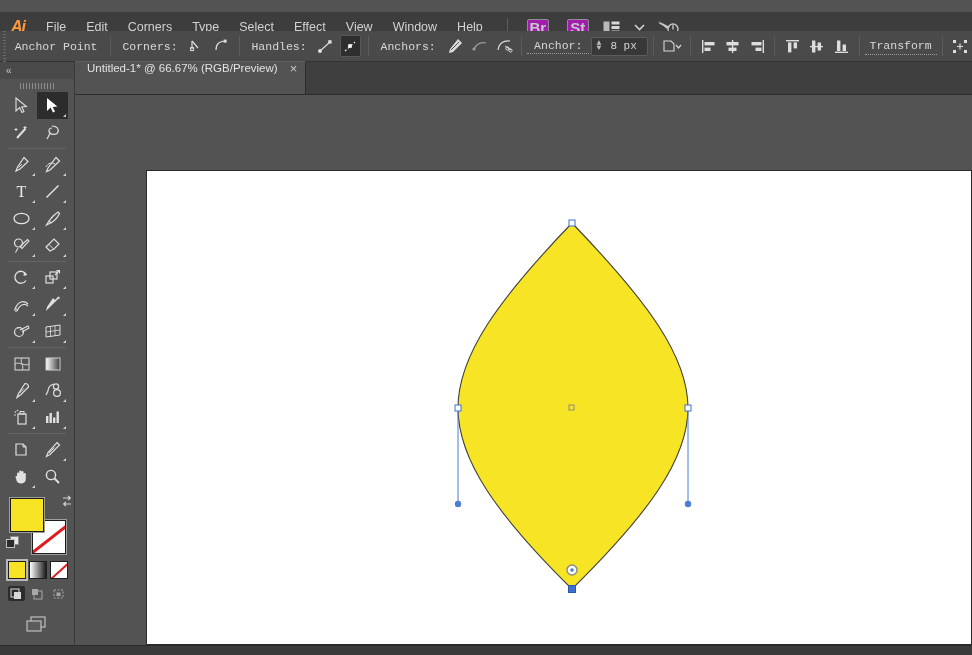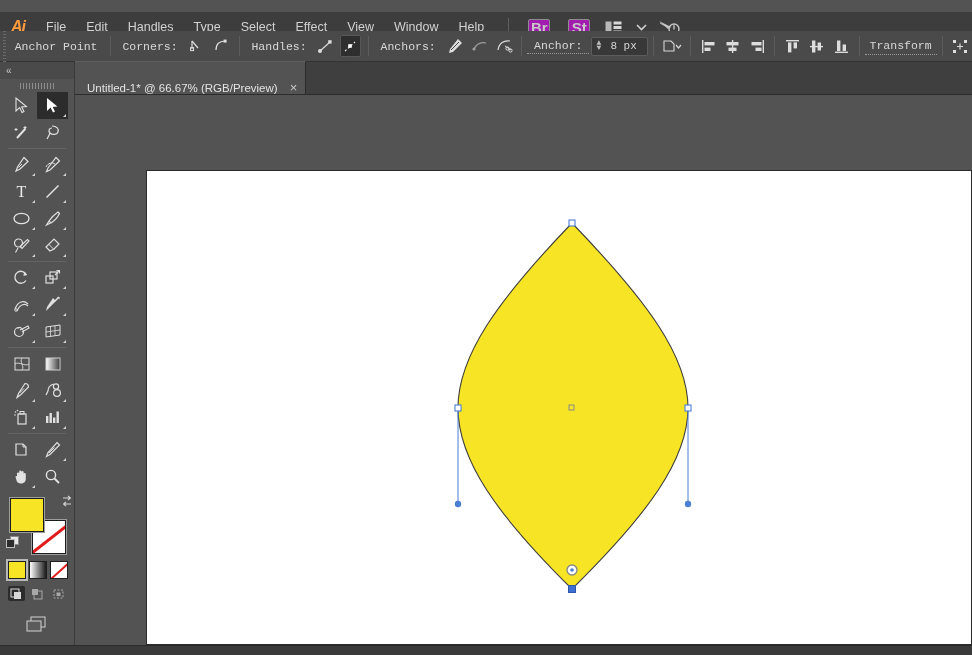--- a/index.html
+++ b/index.html
@@ -84,21 +84,21 @@
     border-bottom: 1px dotted #9a9a9a;
   }
 
   
   #tabbar {
     position: absolute; left: 75px; top: 62px; width: 897px; height: 33px;
     background: #3f3f3f; border-bottom: 1px solid #2c2c2c;
     display: flex; align-items: flex-end;
   }
   #doc-tab {
-    height: 33px; display: flex; align-items: flex-end;
+    height: 33px; display: flex; align-items: flex-start;
     background: #535353; padding: 0 8px 0 12px;
     border-right: 1px solid #2c2c2c; border-top: 1px solid #5e5e5e;
   }
   #doc-tab-title { color: #e2e2e2; font-size: 11.5px; white-space: nowrap; }
   #doc-tab-close { color: #c9c9c9; font-size: 13px; margin-left: 12px; line-height: 1; }
 
   
   #toolpanel {
     position: absolute; left: 0; top: 62px; width: 75px; height: 583px;
     background: #535353; border-right: 1px solid #3a3a3a;
@@ -209,21 +209,21 @@
 </style>
 </head>
 <body>
 
 <div id="app">
 
   <div id="menubar">
     <div id="ai-logo">Ai</div>
     <div class="menu-item">File</div>
     <div class="menu-item">Edit</div>
-    <div class="menu-item">Handles</div>
+    <div class="menu-item">Corners</div>
     <div class="menu-item">Type</div>
     <div class="menu-item">Select</div>
     <div class="menu-item">Effect</div>
     <div class="menu-item">View</div>
     <div class="menu-item">Window</div>
     <div class="menu-item">Help</div>
     <div id="menu-sep"></div>
     <div class="mb-icon">Br</div>
     <div class="mb-icon">St</div>
     <div class="mb-plain">

